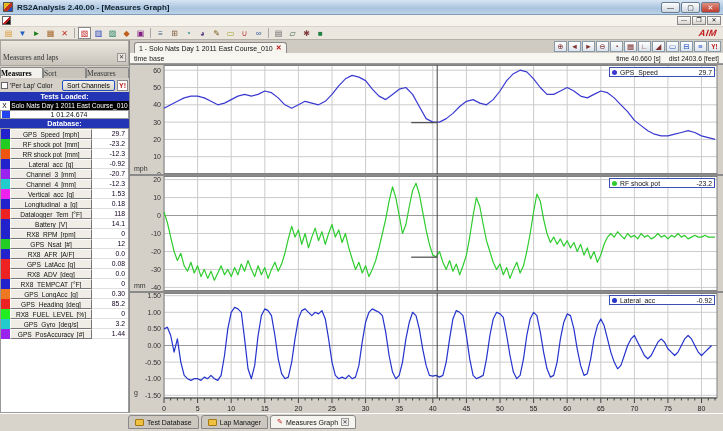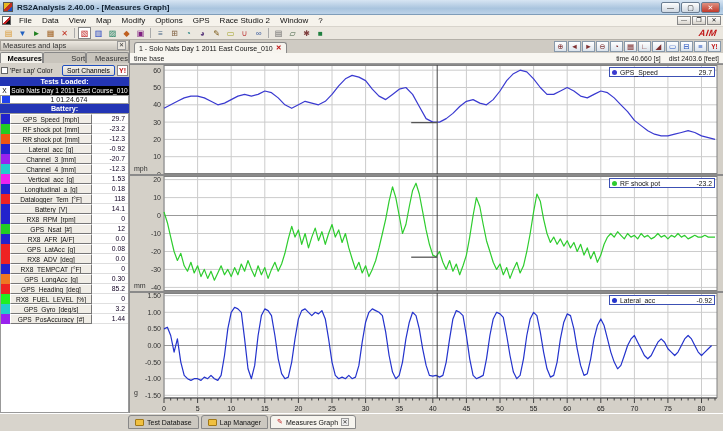--- a/index.html
+++ b/index.html
@@ -26,24 +26,24 @@
   .tool { width:13px; height:12px; border:1px solid transparent; display:flex; align-items:center; justify-content:center; font-size:8px; }
   .tool.pressed { border:1px solid #888; background:#fff; }
   .tool-sep { width:1px; height:10px; background:#aaa; margin:0 2px; }
   .aim-logo { margin-left:auto; font-style:italic; font-weight:bold; color:#c01818; font-size:9px; letter-spacing:0.5px; padding-right:4px; transform:skewX(-8deg); }
 
   
   .main { display:flex; height:373px; }
 
   
   .sidebar { width:130px; background:#d4d0c8; border-right:1px solid #8a8a8a; display:flex; flex-direction:column; }
-  .sb-header { height:11px; background:linear-gradient(#ece8e0,#c8c4bc); border:1px solid #a8a49c; display:flex; align-items:flex-start; padding:0 2px; font-size:7.5px; color:#333; }
+  .sb-header { height:11px; background:linear-gradient(#ece8e0,#c8c4bc); border:1px solid #a8a49c; display:flex; align-items:flex-start; padding:12px 2px; font-size:7.5px; color:#333;font-family:Liberation Serif, serif; }
   .sb-close { margin-left:auto; width:9px; height:9px; border:1px solid #999; background:#e8e4dc; font-size:6px; line-height:7px; text-align:center; }
   .sb-tabs { height:12px; display:flex; padding-top:1px; }
-  .sb-tab { flex:1; border:1px solid #888; border-bottom:none; background:#c8c4bc; font-size:7.5px; text-align:right; line-height:11px; border-radius:2px 2px 0 0; color:#333; }
+  .sb-tab { flex:1; border:1px solid #888; border-bottom:none; background:#c8c4bc; font-size:7.5px; text-align:left; line-height:11px; border-radius:2px 2px 0 0; color:#333;font-family:Liberation Serif, serif; }
   .sb-tab.active { background:#f4f2ec; font-weight:bold; color:#000; }
   .sb-controls { height:14px; display:flex; align-items:center; gap:2px; padding:1px 1px; background:#d4d0c8; }
   .checkbox { width:7px; height:7px; border:1px solid #666; background:#fff; }
   .perlap-label { font-size:6.5px; }
   .sort-btn { margin-left:auto; border:1px solid #2050c0; background:linear-gradient(#f4f2ec,#d8d4cc); font-size:6.8px; padding:1px 4px; border-radius:2px; }
   .yi-icon { width:11px; height:11px; background:#fff; border:1px solid #888; color:#c01818; font-weight:bold; font-size:7px; text-align:center; line-height:9px; }
   .sb-section { background:#2335b5; color:#fff; font-weight:bold; font-size:7.2px; text-align:center; height:9px; line-height:9px; }
   .test-row { height:9px; background:#000; color:#fff; display:flex; font-size:6.6px; }
   .test-x { width:10px; border-right:1px solid #fff; text-align:center; line-height:9px; background:#fff; color:#000; }
   .test-name { flex:1; text-align:center; line-height:9px; white-space:nowrap; overflow:hidden; }
@@ -93,32 +93,20 @@
   <div class="title-text">RS2Analysis 2.40.00 - [Measures Graph]</div>
   <div class="title-btns">
     <div class="tbtn">—</div>
     <div class="tbtn">▢</div>
     <div class="tbtn close">✕</div>
   </div>
 </div>
 
 <div class="menubar">
   <div class="child-icon"></div>
-  <div id="menu-items" style="display:flex;">
-      <div class="menu-item">File</div>
-      <div class="menu-item">Data</div>
-      <div class="menu-item">View</div>
-      <div class="menu-item">Map</div>
-      <div class="menu-item">Modify</div>
-      <div class="menu-item">Options</div>
-      <div class="menu-item">GPS</div>
-      <div class="menu-item">Race Studio 2</div>
-      <div class="menu-item">Window</div>
-      <div class="menu-item">?</div>
-    </div>
   <div class="child-btns">
     <div class="cbtn">—</div>
     <div class="cbtn">❐</div>
     <div class="cbtn">✕</div>
   </div>
 </div>
 
 <div class="toolbar">
   <div id="toolbar-icons" style="display:flex;gap:1px;align-items:center;">
       <div class="tool" style="color: rgb(216, 144, 32);">▤</div>
@@ -169,21 +157,21 @@
     </div>
     <div class="sb-section">Tests Loaded:</div>
     <div class="test-row">
       <span class="test-x">X</span>
       <span class="test-name">Solo Nats Day 1 2011 East Course_010</span>
     </div>
     <div class="lap-row">
       <div class="lap-swatch"></div>
       <span class="lap-label">1 01.24.674</span>
     </div>
-    <div class="sb-section">Battery:</div>
+    <div class="sb-section">Database:</div>
     <div class="measures-list" id="measures-list">
         <div class="m-row">
           <div class="m-swatch" style="background: rgb(34, 34, 204);"></div>
           <div class="m-name">
             <span>GPS_Speed</span>
             <span>[mph]</span>
           </div>
           <div class="m-val">29.7</div>
         </div>
         <div class="m-row">

